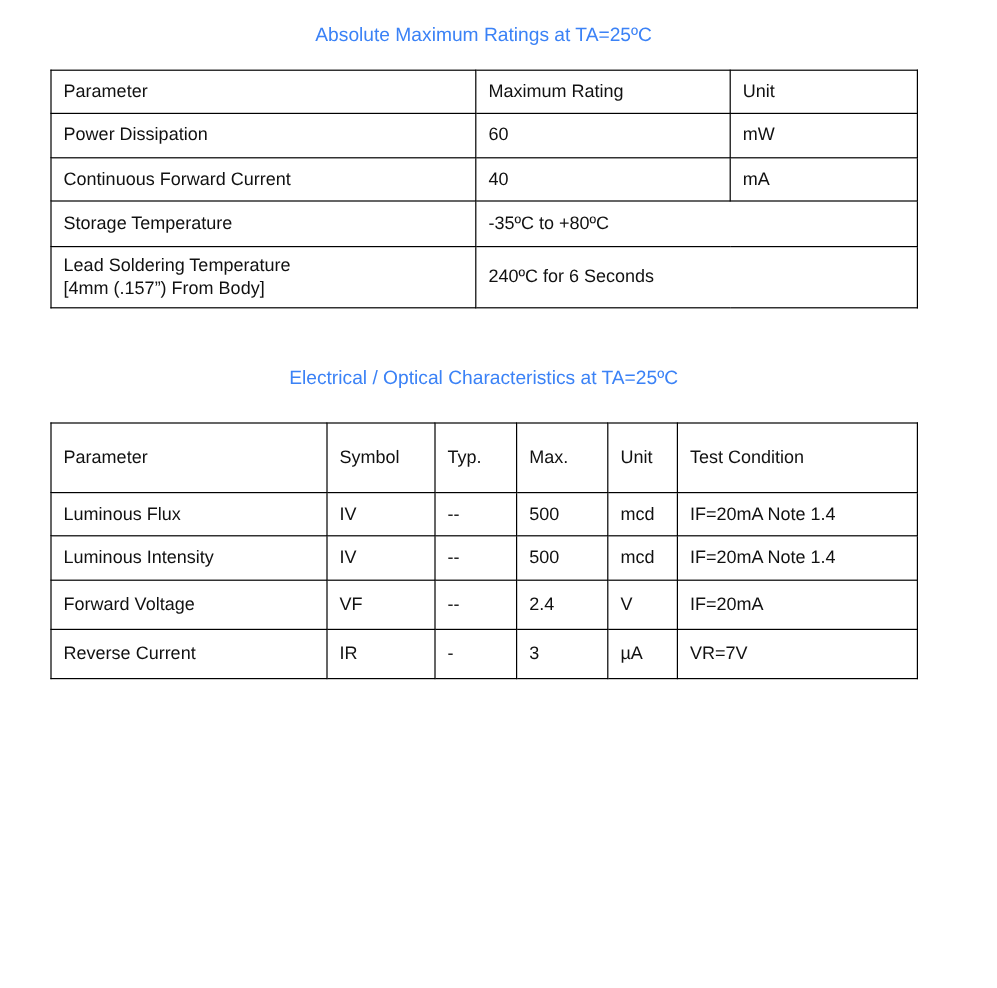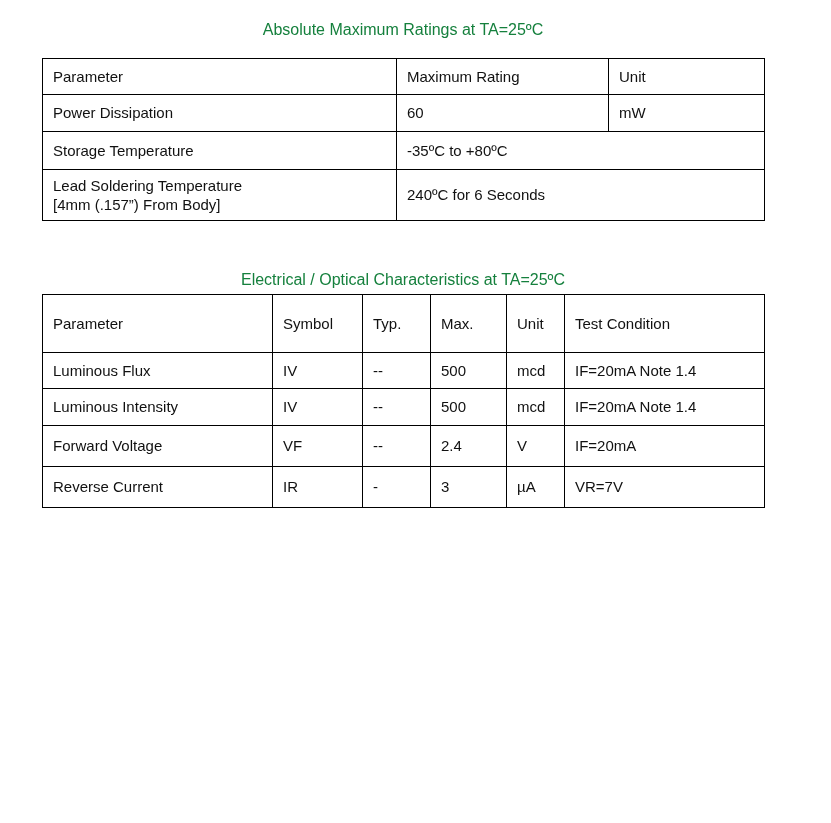--- a/index.html
+++ b/index.html
@@ -13,24 +13,24 @@
   }
   .wrap {
     width: 722px;
     margin-left: 42px;
     padding-top: 20px;
   }
   .doc-title {
     font-size: 16px;
     line-height: 20px;
     text-align: center;
-    color: #15803d;
+    color: #3b82f6;
   }
   #title1 { margin-bottom: 18px; }
-  #title2 { margin-top: 49px; margin-bottom: 4px; }
+  #title2 { margin-top: 49px; margin-bottom: 26px; }
   table {
     border-collapse: collapse;
     width: 722px;
     table-layout: fixed;
   }
   th, td {
     border: 1px solid #000000;
     font-size: 15px;
     font-weight: normal;
     text-align: left;
@@ -68,20 +68,25 @@
         <th>Parameter</th>
         <th>Maximum Rating</th>
         <th>Unit</th>
       </tr>
     </thead>
     <tbody>
       <tr class="h37">
         <td>Power Dissipation</td>
         <td>60</td>
         <td>mW</td>
+      </tr>
+      <tr class="h36">
+        <td>Continuous Forward Current</td>
+        <td>40</td>
+        <td>mA</td>
       </tr>
       <tr class="h38">
         <td>Storage Temperature</td>
         <td colspan="2">-35ºC to +80ºC</td>
       </tr>
       <tr class="h51">
         <td>Lead Soldering Temperature
 [4mm (.157”) From Body]</td>
         <td colspan="2">240ºC for 6 Seconds</td>
       </tr>

